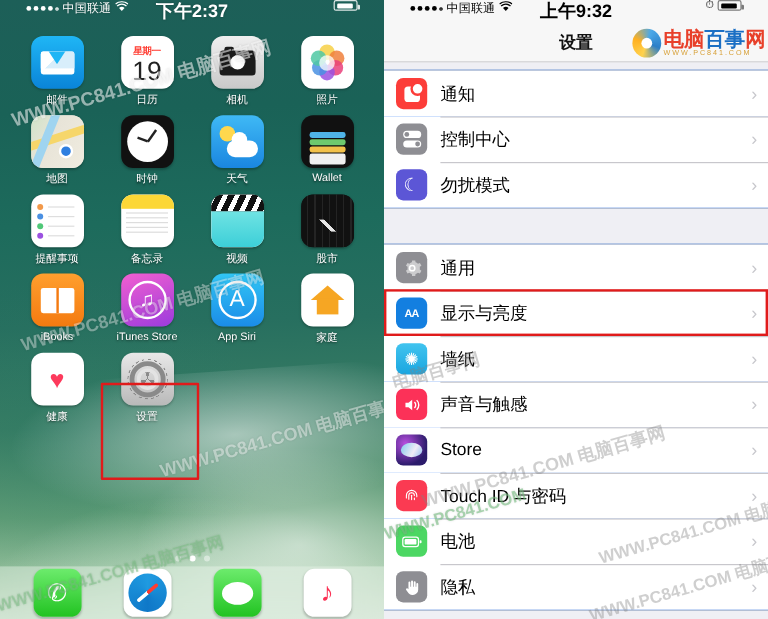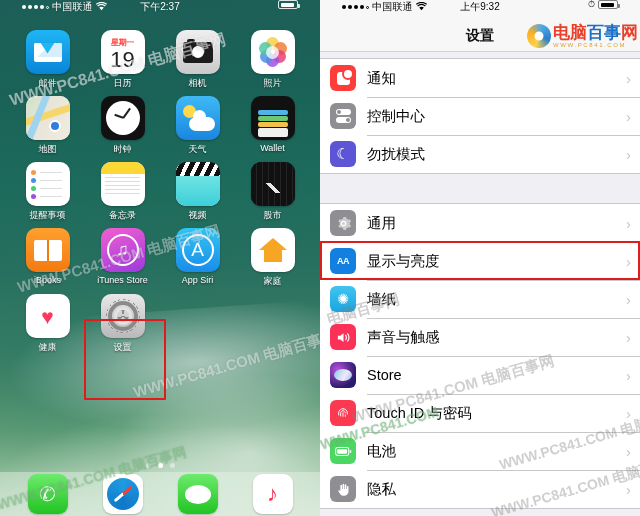--- a/index.html
+++ b/index.html
@@ -26,21 +26,21 @@
   }
 
   .statusbar {
     position: relative; z-index: 5; height: 20px; width: 100%;
     display: flex; align-items: flex-start; padding: 0 22px; font-size: 10px;
   }
   .sb-left { display: flex; align-items: center; gap: 3px; }
   .sig-dots { display: flex; gap: 2px; align-items: center; }
   .sig-dots i { width: 4px; height: 4px; border-radius: 50%; display: block; }
   .sb-carrier { font-size: 10px; letter-spacing: .2px; }
-  .sb-time { position: absolute; left: 0; right: 0; text-align: center; font-size: 10px; font-weight: 400; }
+  .sb-time { position: absolute; left: 0; right: 0; text-align: center; font-size: 15px; font-weight: 700; }
   .sb-right { margin-left: auto; display: flex; align-items: center; gap: 3px; z-index: 2;}
   .batt { width: 20px; height: 9px; border-radius: 2px; position: relative; display:block; }
   .batt::after { content:""; position:absolute; right:-3px; top:2.5px; width:2px; height:4px; border-radius:0 1px 1px 0; }
   .batt i { position:absolute; left:1.5px; top:1.5px; bottom:1.5px; width:13px; border-radius:1px; display:block; }
   .wifi { font-size: 10px; line-height: 1; }
   .alarm { font-size: 9px; line-height: 1; }
   .home-sb { color:#fff; text-shadow:0 0 2px rgba(0,0,0,.35); }
   .home-sb .sig-dots i { background:#fff; }
   .home-sb .sig-dots i.off { background:transparent; border:1px solid #fff; width:3px; height:3px;}
   .home-sb .batt { border:1px solid rgba(255,255,255,.85); }

